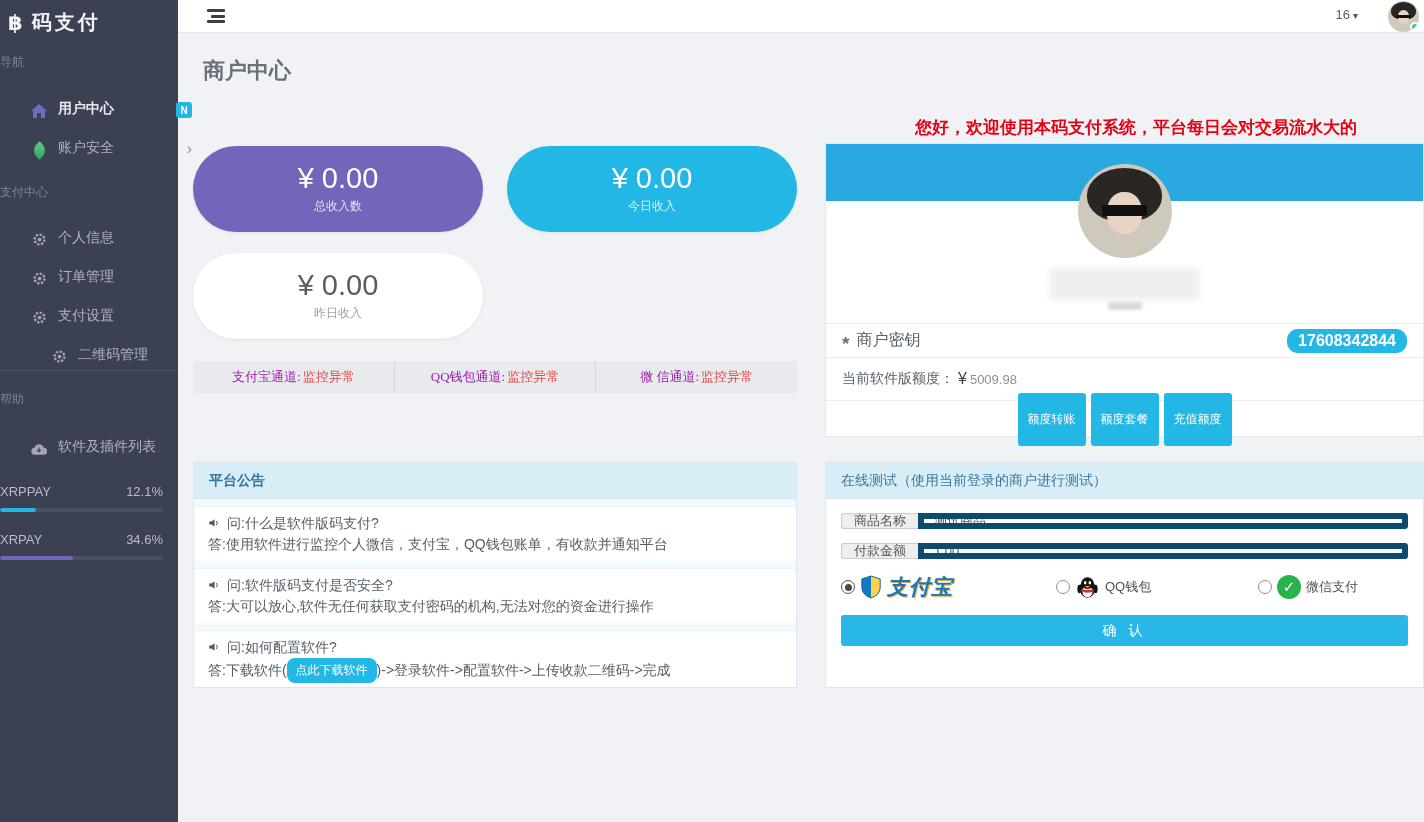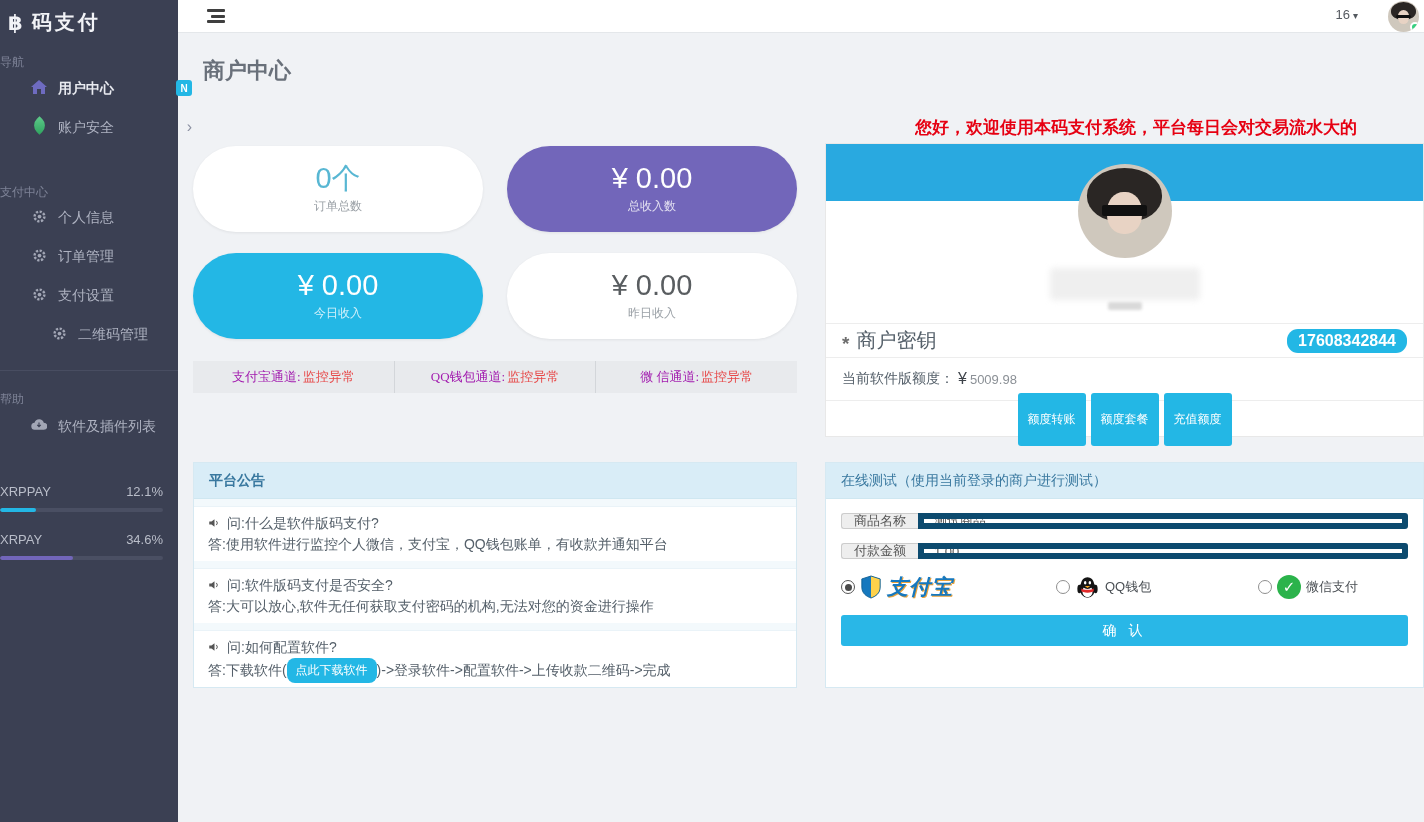--- a/index.html
+++ b/index.html
@@ -6,21 +6,21 @@
   html,body { width:1424px; height:822px; }
   body { font-family:"Liberation Sans","DejaVu Sans",sans-serif; background:#f0f2f5; position:relative; overflow:hidden; }
   .screen { position:absolute; inset:0; width:1424px; height:822px; }
 
   
   .sidebar { position:absolute; left:0; top:0; width:178px; height:822px; background:#3b4053; z-index:5; }
   .logo-row { display:flex; align-items:center; gap:9px; padding:9px 0 0 8px; color:#fff; cursor:pointer; }
   .logo-btc { font-size:21px; font-weight:bold; color:#f2f3f7; }
   .logo-text { font-size:20px; font-weight:bold; letter-spacing:3px; color:#f2f3f7; }
   .side-section { position:absolute; left:0; font-size:12px; color:#7d8296; }
-  .side-item { position:absolute; left:0; width:214px; height:38px; display:flex; align-items:flex-start; cursor:pointer; }
+  .side-item { position:absolute; left:0; width:214px; height:38px; display:flex; align-items:flex-end; cursor:pointer; }
   .side-item .ic { width:16px; margin-left:31px; display:flex; justify-content:center; align-items:center; }
   .side-item .lbl { margin-left:11px; font-size:14px; color:#aeb2c1; }
   .side-item .lbl.bright { color:#e8eaf0; font-weight:bold; }
   .badge-n { position:absolute; right:22px; width:16px; height:16px; background:#23b7e5; border-radius:3px; color:#fff; font-size:10px; font-weight:bold; display:flex; align-items:center; justify-content:center; }
   .chev { position:absolute; right:22px; color:#8d92a3; font-size:16px; line-height:1; }
   .side-divider { position:absolute; left:0; top:370px; width:178px; height:1px; background:#484d61; }
   .leaf { width:13px; height:13px; background:linear-gradient(135deg,#5ecb8a,#2fa35f); border-radius:0 70% 0 70%; transform:rotate(45deg); }
   .stat-block { position:absolute; left:0; width:178px; padding-right:15px; }
   .stat-line { display:flex; justify-content:space-between; align-items:center; }
   .stat-name { font-size:13px; color:#b9bdc9; }
@@ -84,21 +84,21 @@
   .welcome { position:absolute; left:915px; top:116px; width:509px; height:21px; overflow:hidden; white-space:nowrap; font-size:17px; font-weight:bold; color:#e60012; }
 
   
   .profile { left:825px; top:143px; width:599px; height:294px; border:1px solid #e8e8e8; }
   .blue-band { position:absolute; left:0; top:0; width:100%; height:57px; background:#29a9e0; }
   .profile-avatar { position:absolute; left:50%; top:20px; transform:translateX(-50%); width:94px; height:94px; border-radius:50%; z-index:2; }
   .blur-name { position:absolute; left:50%; top:124px; transform:translateX(-50%); width:150px; height:32px; background:#efefef; border-radius:4px; filter:blur(3px); }
   .blur-sub { position:absolute; left:50%; top:158px; transform:translateX(-50%); width:34px; height:8px; background:#d9d9d9; border-radius:2px; filter:blur(1.5px); }
   .key-row { position:absolute; left:0; top:179px; width:100%; height:35px; border-top:1px solid #ededed; border-bottom:1px solid #ededed; display:flex; align-items:center; padding:0 16px; }
   .ast { font-size:19px; color:#6d6d6d; font-weight:bold; line-height:10px; margin-top:7px; }
-  .key-label { font-size:20px; color:#55606a; margin-left:7px; }
+  .key-label { font-size:16px; color:#55606a; margin-left:7px; }
   .key-badge { margin-left:auto; background:#23b7e5; color:#fff; font-size:16px; font-weight:bold; padding:3px 11px; border-radius:11px; cursor:pointer; }
   .quota-row { position:absolute; left:0; top:214px; width:100%; height:42px; display:flex; align-items:center; padding:0 16px; }
   .quota-label { font-size:14px; color:#55606a; }
   .quota-cur { font-size:16px; color:#3e434a; margin-left:4px; }
   .quota-val { font-size:13px; color:#8b9096; margin-left:3px; }
   .btn-row { position:absolute; left:0; top:256px; width:100%; height:38px; border-top:1px solid #ededed; display:flex; align-items:center; justify-content:center; gap:5px; }
   .sm-btn { background:#23b7e5; color:#fff; border:none; font-size:12px; padding:18px 10px; border-radius:3px; cursor:pointer; font-family:inherit; }
 
   
   .test-panel { left:825px; top:462px; width:599px; height:226px; }
@@ -232,24 +232,20 @@
     </div>
     <div class="avatar top-avatar">
       <span class="shades"></span>
       <span class="online-dot"></span>
     </div>
   </header>
 
   <h1 class="page-title">商户中心</h1>
 
   <div class="cards">
-    <div class="card white">
-      <div class="val cyan-text">0个</div>
-      <div class="cap">订单总数</div>
-    </div>
     <div class="card purple">
       <div class="val">¥ 0.00</div>
       <div class="cap">总收入数</div>
     </div>
     <div class="card blue">
       <div class="val">¥ 0.00</div>
       <div class="cap">今日收入</div>
     </div>
     <div class="card white">
       <div class="val gray-text">¥ 0.00</div>

